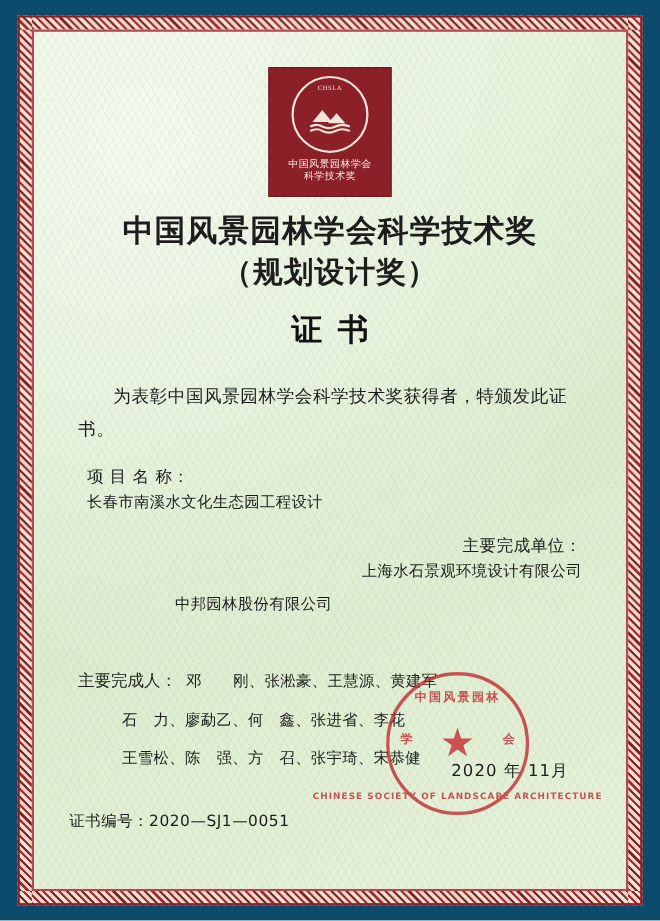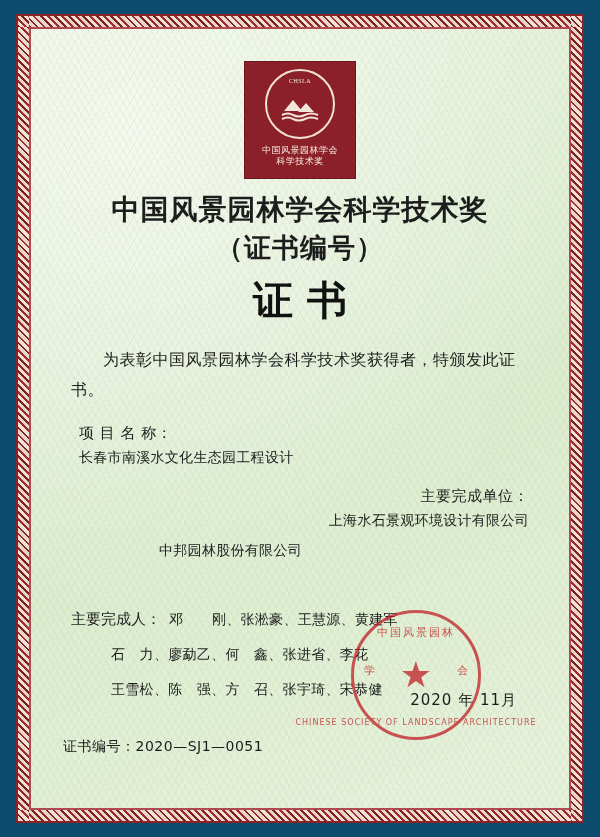--- a/index.html
+++ b/index.html
@@ -155,21 +155,21 @@
     font-size: 27px;
     line-height: 35px;
     letter-spacing: 1px;
     color: #1d1d1d;
     font-family: "DejaVu Sans", sans-serif;
     font-weight: bold;
     text-align: center;
   }
   .title-zhengshu {
     margin-top: 10px;
-    font-size: 40px;
+    font-size: 28px;
     line-height: 50px;
     letter-spacing: 14px;
     text-indent: 14px;
     color: #111111;
     font-family: "DejaVu Sans", sans-serif;
     font-weight: bold;
     text-align: center;
   }
 
   
@@ -256,20 +256,21 @@
     bottom: -28px;
     width: 124px;
     height: 124px;
     border-radius: 50%;
     border: 3px solid #c0262c;
     opacity: 0.78;
     display: flex;
     align-items: center;
     justify-content: center;
     pointer-events: none;
+    font-weight: bold;
   }
   .seal-star {
     color: #c0262c;
     font-size: 36px;
     line-height: 36px;
   }
   .seal-text-top, .seal-text-bottom {
     position: absolute;
     color: #c0262c;
     font-size: 11px;
@@ -331,21 +332,21 @@
                 </svg>
               </span>
             </div>
             <div class="emblem-name">
               <div>中国风景园林学会</div>
               <div>科学技术奖</div>
             </div>
           </div>
 
           <div class="title-main">中国风景园林学会科学技术奖</div>
-          <div class="title-sub">（证书编号）</div>
+          <div class="title-sub">（规划设计奖）</div>
           <div class="title-zhengshu">证书</div>
 
           <div class="body-block">
             <div class="para">为表彰中国风景园林学会科学技术奖获得者，特颁发此证书。</div>
           </div>
 
           <div class="fields">
             <div class="field-row">
               <span class="field-label">项 目 名 称：</span>
               <span class="field-value">长春市南溪水文化生态园工程设计</span>

